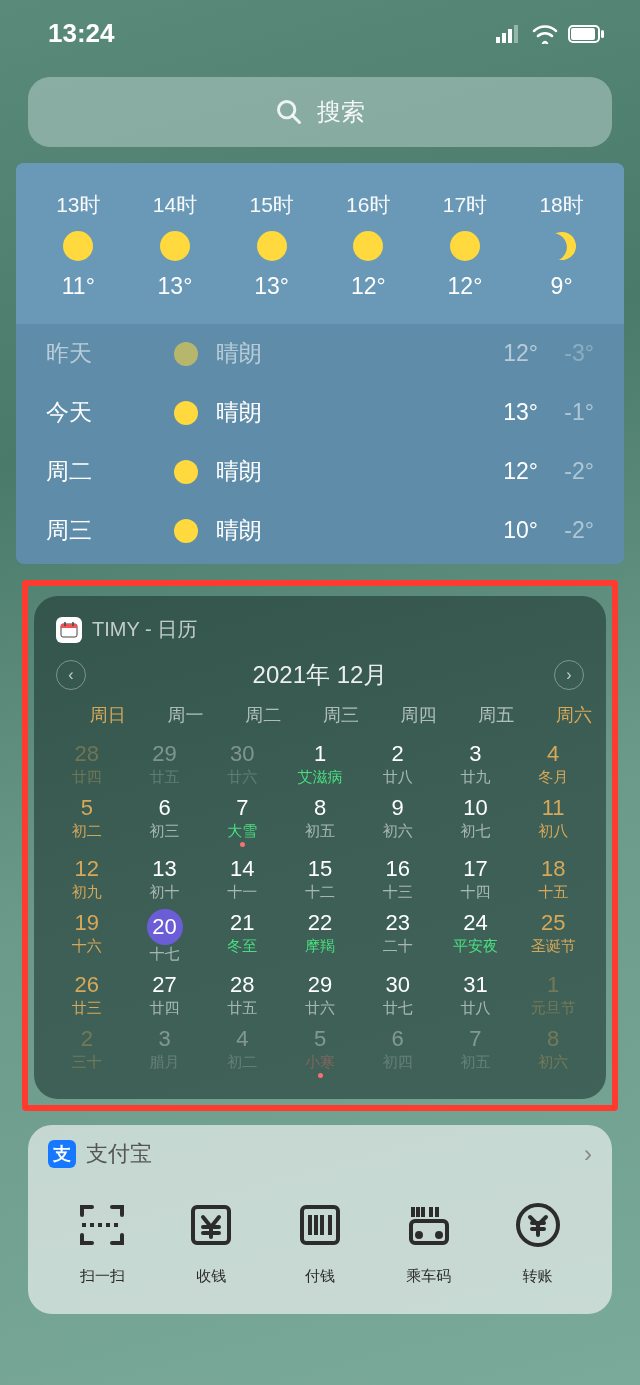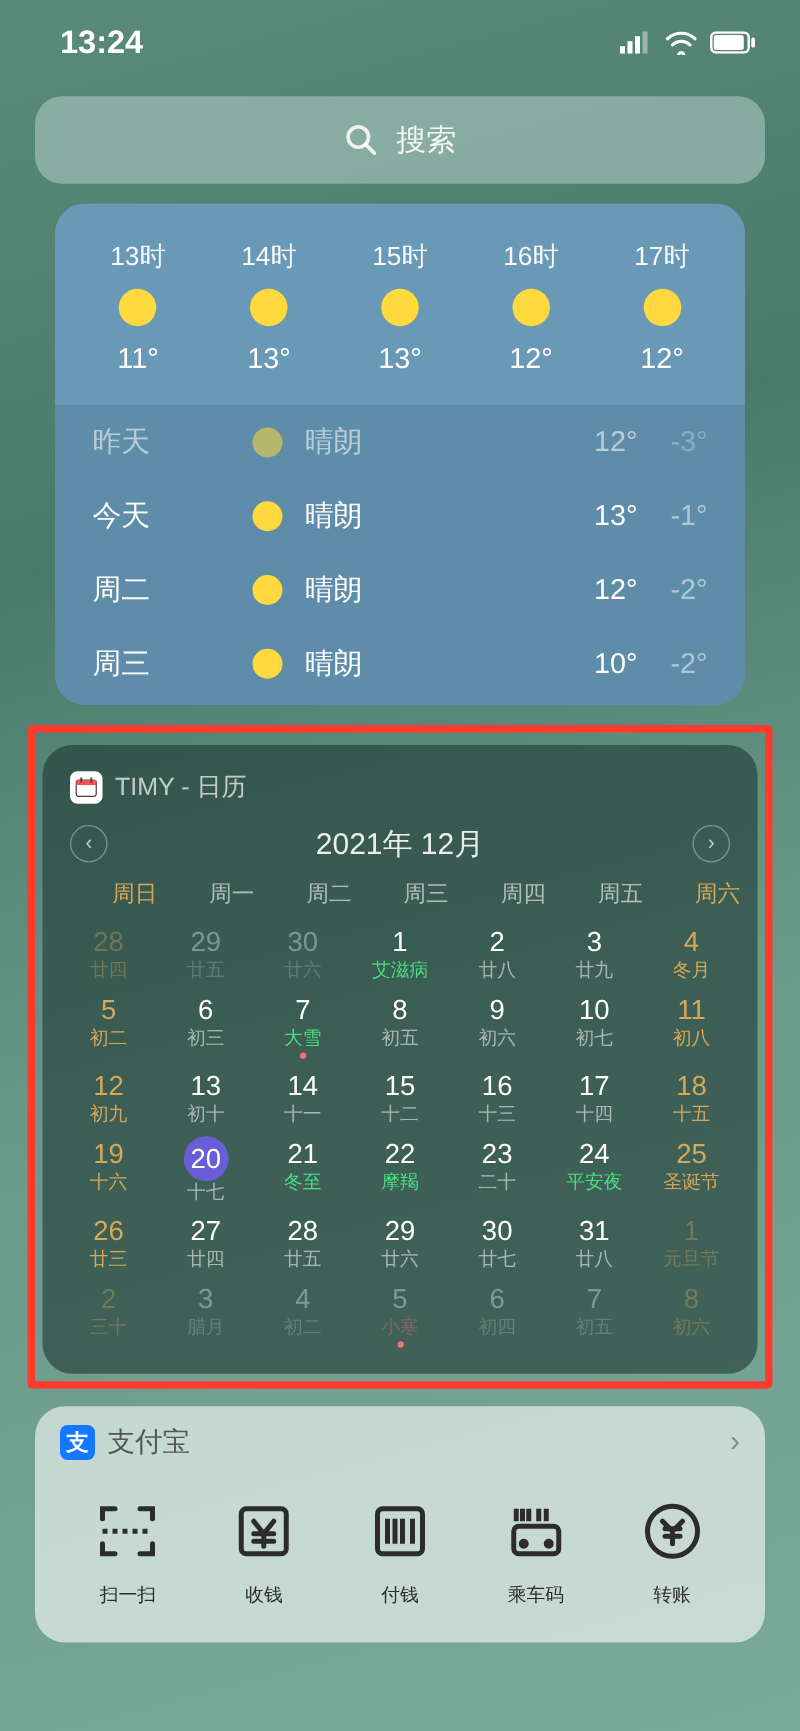--- a/index.html
+++ b/index.html
@@ -21,22 +21,22 @@
     padding: 18px 36px 6px 48px;
     font-size: 26px;
     font-weight: 600;
     color: #fff;
   }
   .status-right { display: flex; align-items: center; gap: 10px; }
   .status-right svg { display: block; }
 
   
   .card {
-    margin: 16px 44px;
-    border-radius: 24px;
+    margin: 16px 16px;
+    border-radius: 8px;
     overflow: hidden;
   }
 
   
   .search {
     margin: 22px 28px 10px;
     background: rgba(180, 205, 200, 0.55);
     border-radius: 22px;
     height: 70px;
     display: flex;
@@ -220,20 +220,27 @@
           <div class="sun"></div>
         </div>
     <div class="hour-temp">12°</div>
       </div>
       <div class="hour-item">
         <div class="hour-time">17时</div>
     <div class="hour-icon">
           <div class="sun"></div>
         </div>
     <div class="hour-temp">12°</div>
+      </div>
+      <div class="hour-item">
+        <div class="hour-time">18时</div>
+    <div class="hour-icon">
+          <div class="moon"></div>
+        </div>
+    <div class="hour-temp">9°</div>
       </div>
     </div>
   <div class="daily" id="daily">
       <div class="day-row dim">
         <div class="day-name">昨天</div>
     <div class="day-icon-wrap">
           <div class="sun-sm"></div>
         </div>
     <div class="day-cond">晴朗</div>
     <div class="day-hi">12°</div>

